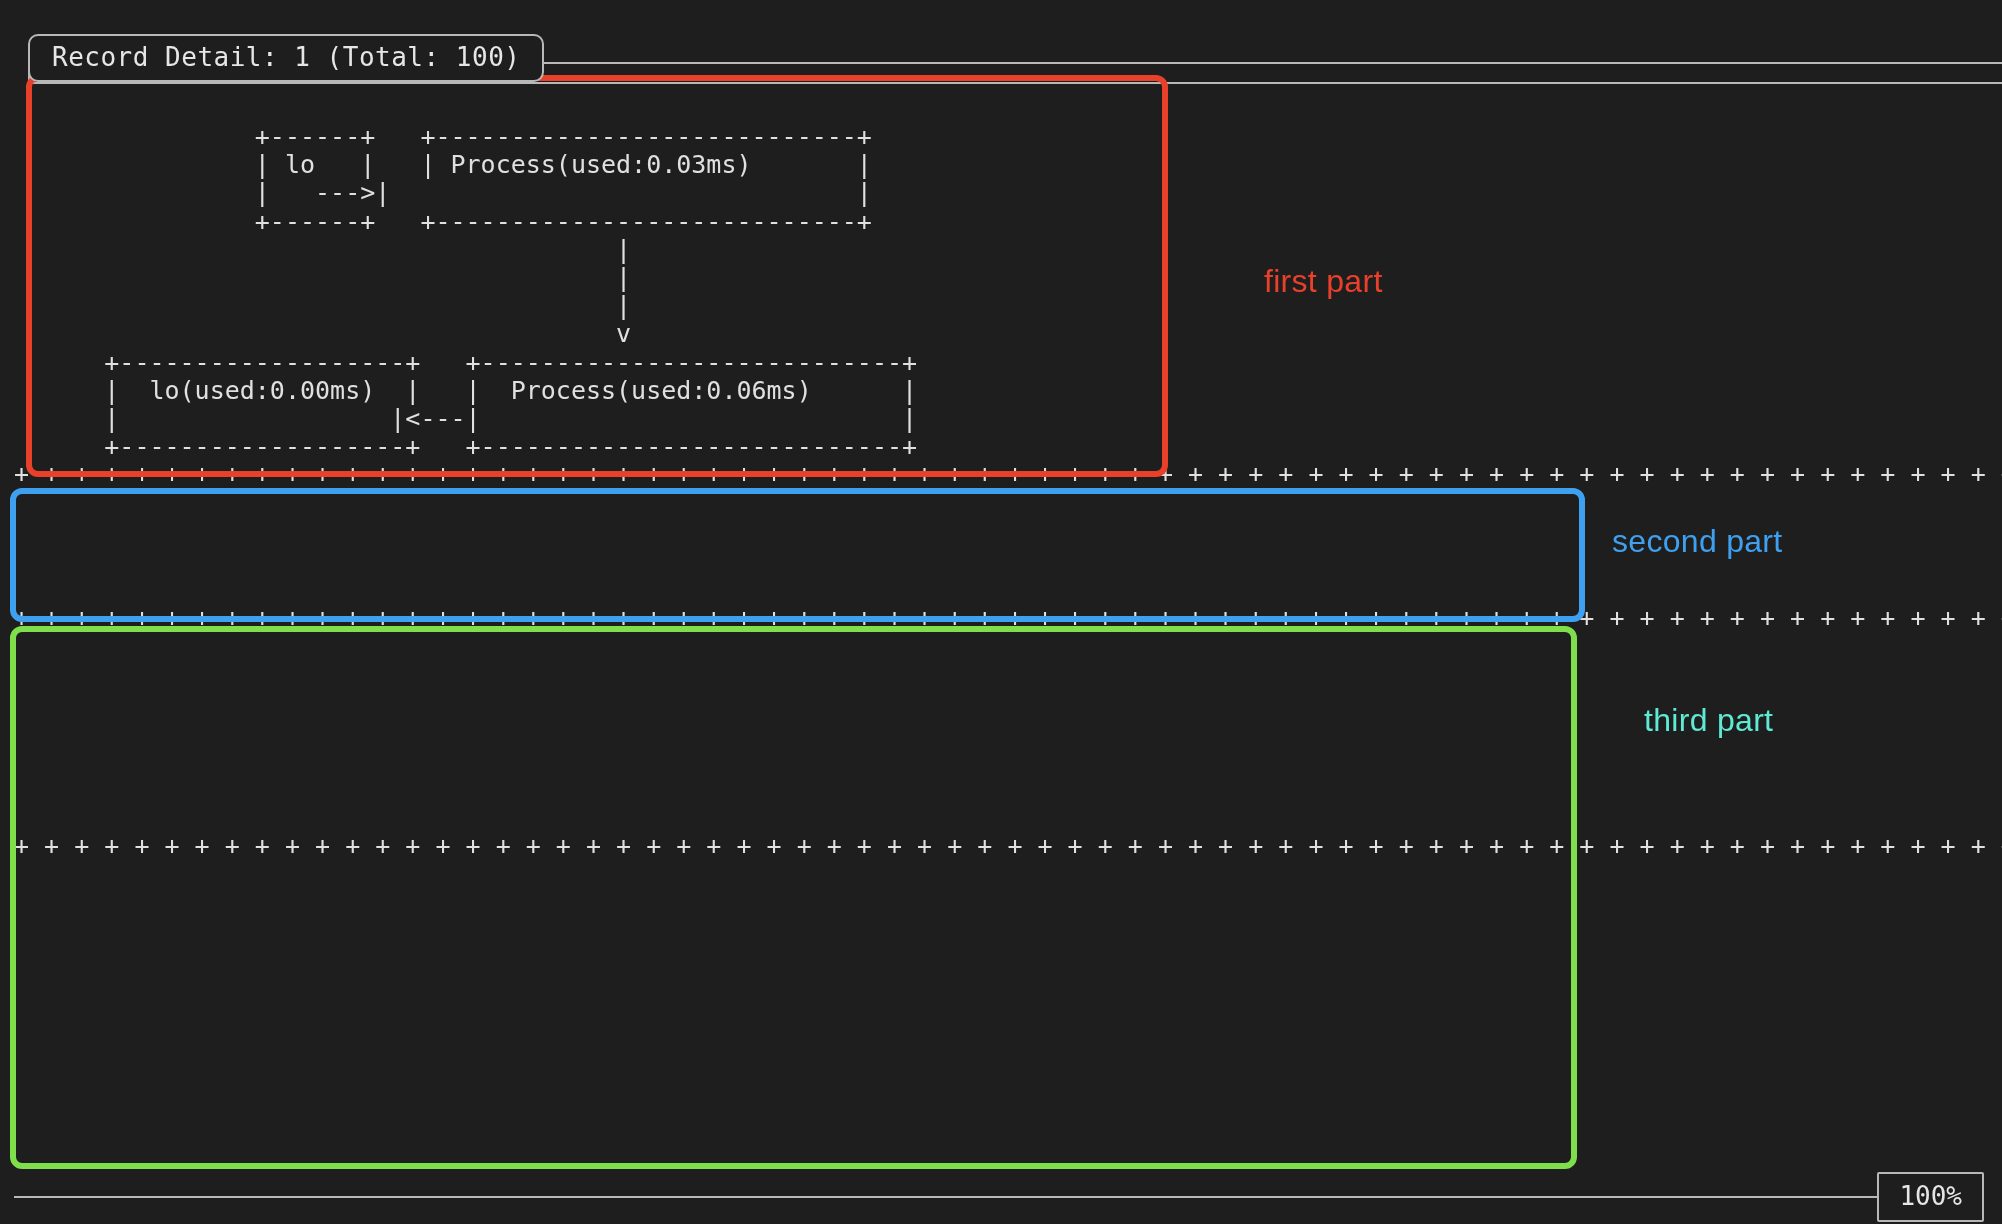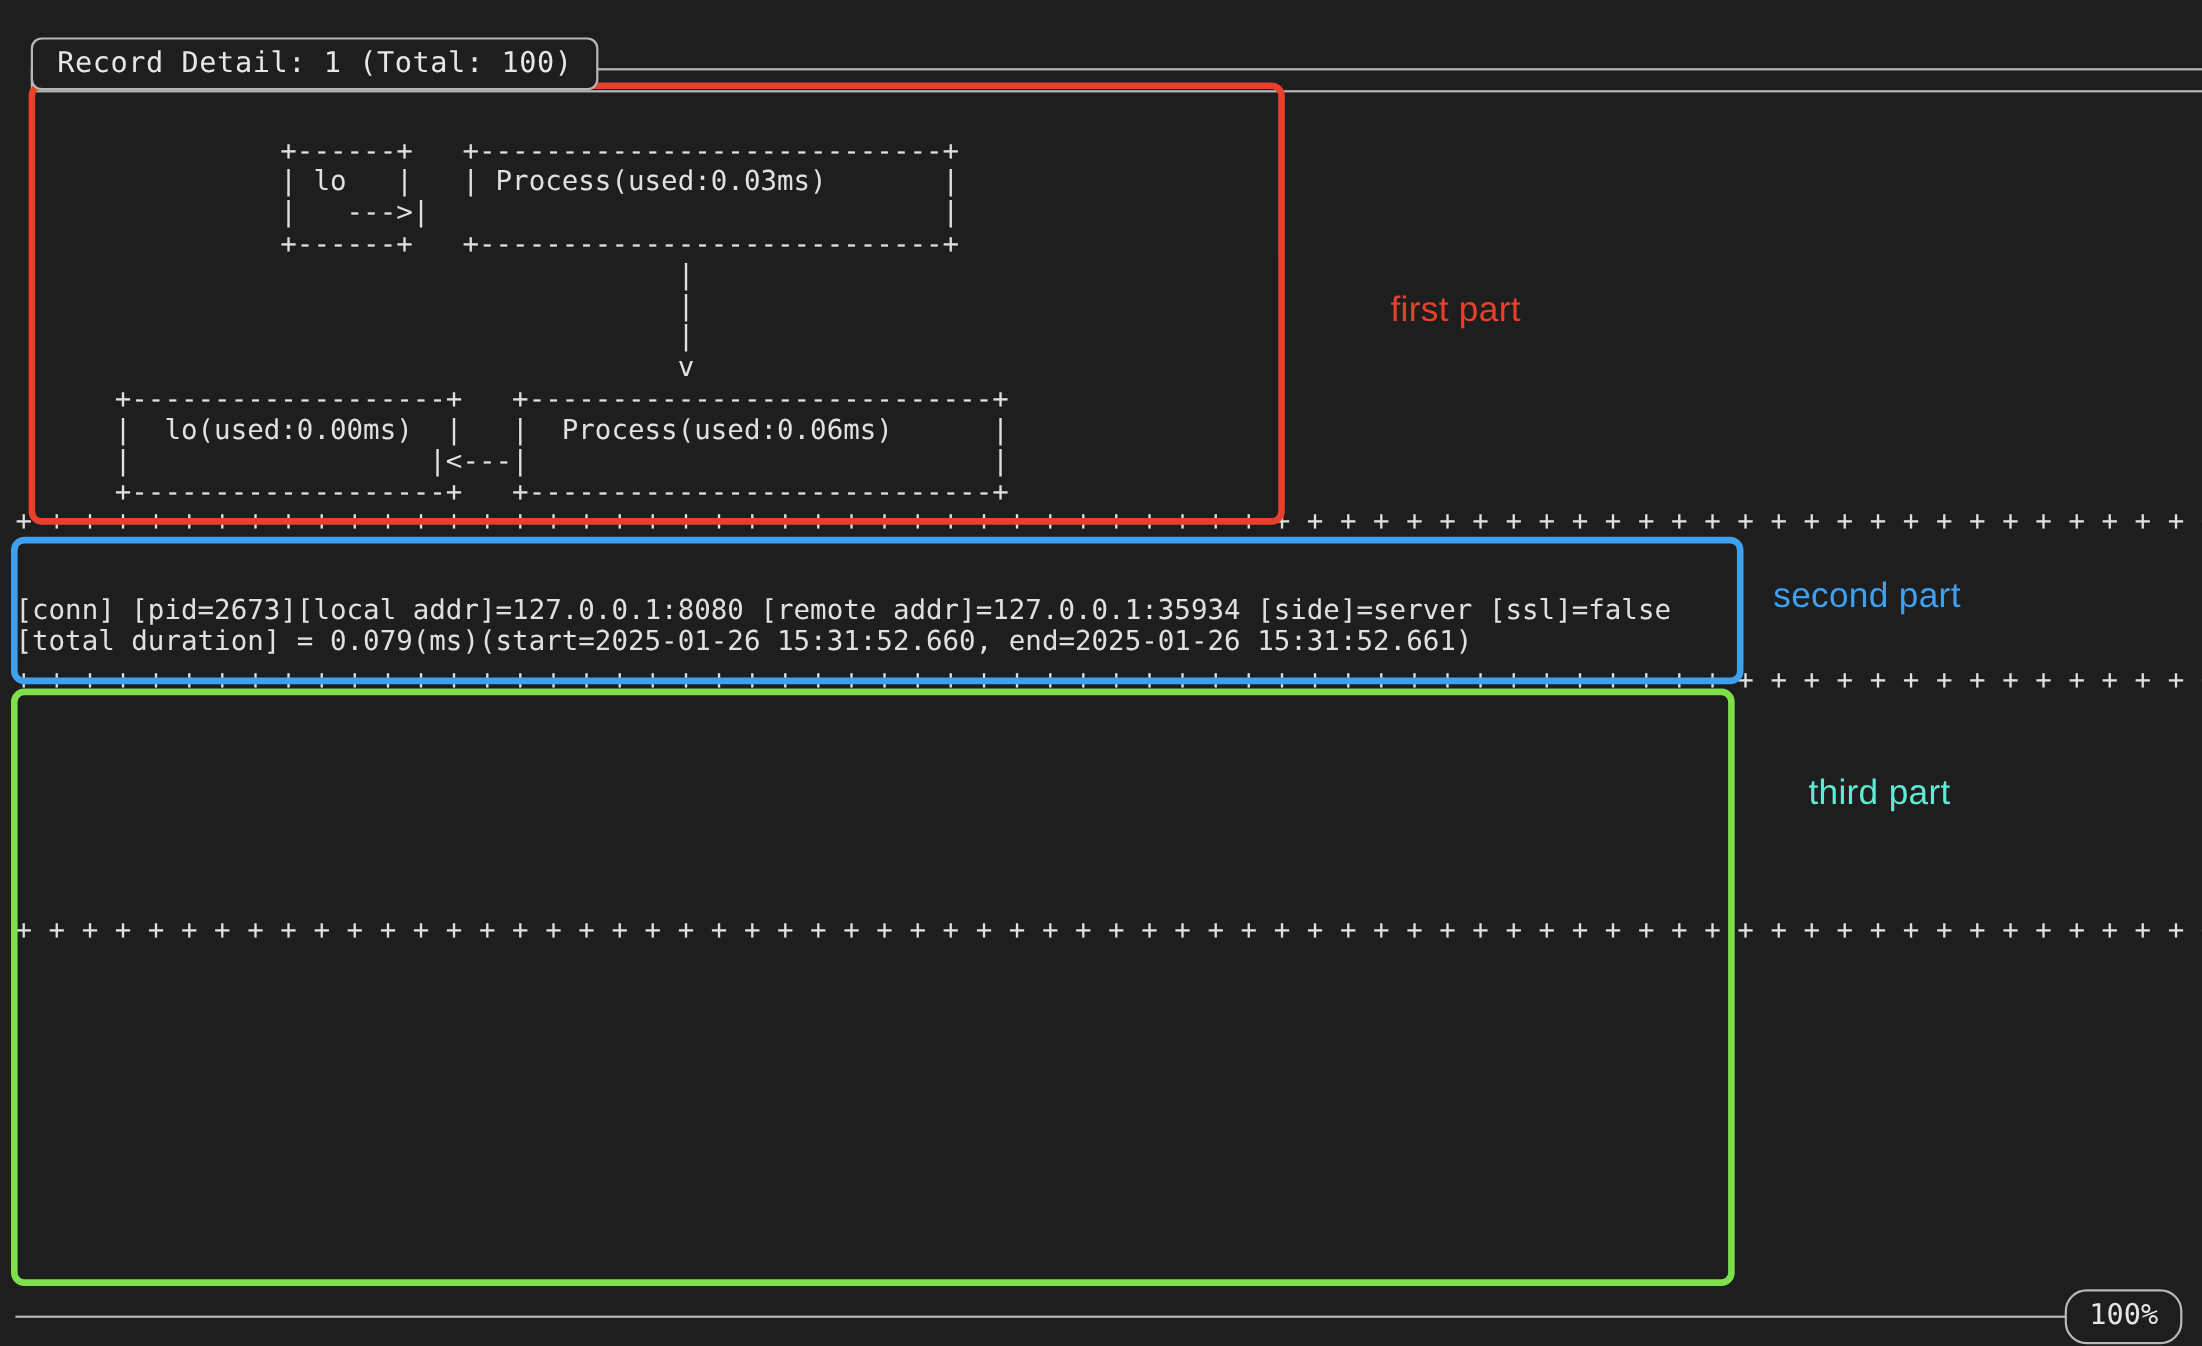--- a/index.html
+++ b/index.html
@@ -131,21 +131,21 @@
     height: 2px;
     background: #b8b8b8;
     z-index: 2;
   }
   .zoom-chip {
     position: absolute;
     right: 18px;
     top: 1152px;
     padding: 9px 20px 11px 20px;
     border: 2px solid #b8b8b8;
-    border-radius: 20px;
+    border-radius: 2px;
     background: #1e1e1e;
     color: #e6e6e6;
     font-family: "DejaVu Sans Mono", "Liberation Mono", monospace;
     font-size: 26px;
     line-height: 1;
     z-index: 6;
   }
 </style>
 </head>
 <body>
@@ -168,22 +168,20 @@
                                         v
       +-------------------+   +----------------------------+
       |  lo(used:0.00ms)  |   |  Process(used:0.06ms)      |
       |                  |&lt;---|                            |
       +-------------------+   +----------------------------+</pre>
 
   <div class="sep-row" id="sep-top">+ + + + + + + + + + + + + + + + + + + + + + + + + + + + + + + + + + + + + + + + + + + + + + + + + + + + + + + + + + + + + + + + + + + + + + + + + + + + + + + + + + + + + + + + + + + + + + + + + + + + + + + + + + + + + + + + + + + + + + + + + + + + + + + + + + + + + + + + + + + + + + + + + + + + + + + + + + + + + + + + + + + + + + + + + + </div>
   <div class="sep-row" id="sep-mid">+ + + + + + + + + + + + + + + + + + + + + + + + + + + + + + + + + + + + + + + + + + + + + + + + + + + + + + + + + + + + + + + + + + + + + + + + + + + + + + + + + + + + + + + + + + + + + + + + + + + + + + + + + + + + + + + + + + + + + + + + + + + + + + + + + + + + + + + + + + + + + + + + + + + + + + + + + + + + + + + + + + + + + + + + + + </div>
   <div class="sep-row" id="sep-inner">+ + + + + + + + + + + + + + + + + + + + + + + + + + + + + + + + + + + + + + + + + + + + + + + + + + + + + + + + + + + + + + + + + + + + + + + + + + + + + + + + + + + + + + + + + + + + + + + + + + + + + + + + + + + + + + + + + + + + + + + + + + + + + + + + + + + + + + + + + + + + + + + + + + + + + + + + + + + + + + + + + + + + + + + + + + </div>
 
-  <pre class="ascii" id="conn-block">[conn] [pid=2673][local addr]=127.0.0.1:8080 [remote addr]=127.0.0.1:35934 [side]=server [ssl]=false
-[total duration] = 0.079(ms)(start=2025-01-26 15:31:52.660, end=2025-01-26 15:31:52.661)</pre>
 
 
   <div class="anno-box" id="box-first"></div>
   <div class="anno-box" id="box-second"></div>
   <div class="anno-box" id="box-third"></div>
 
   <div class="anno-label" id="label-first">first part</div>
   <div class="anno-label" id="label-second">second part</div>
   <div class="anno-label" id="label-third">third part</div>
 

